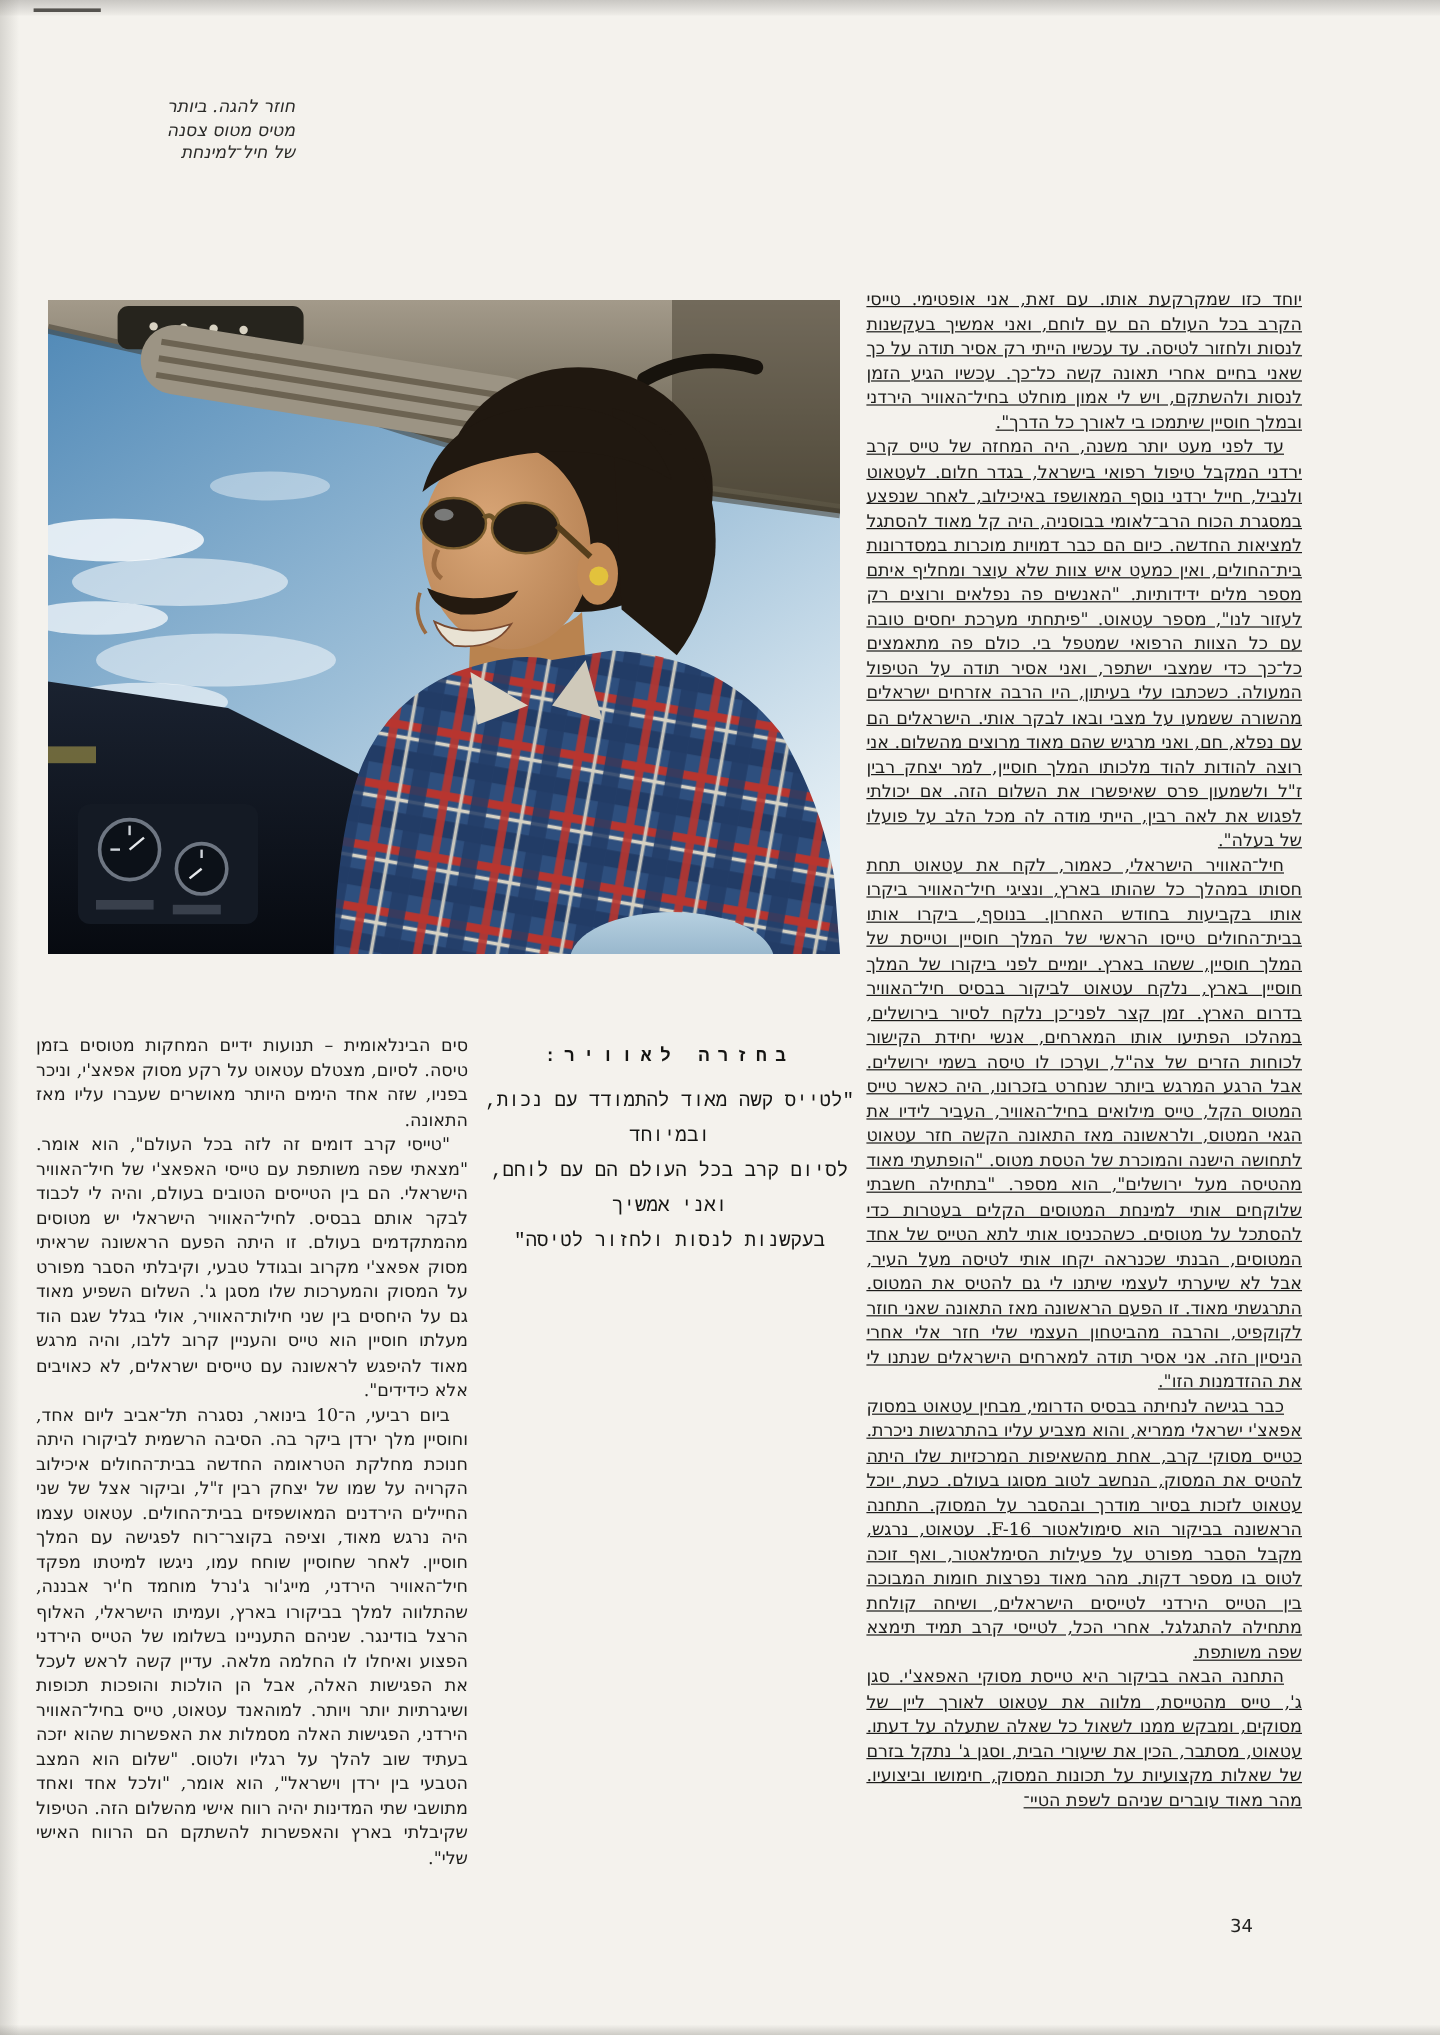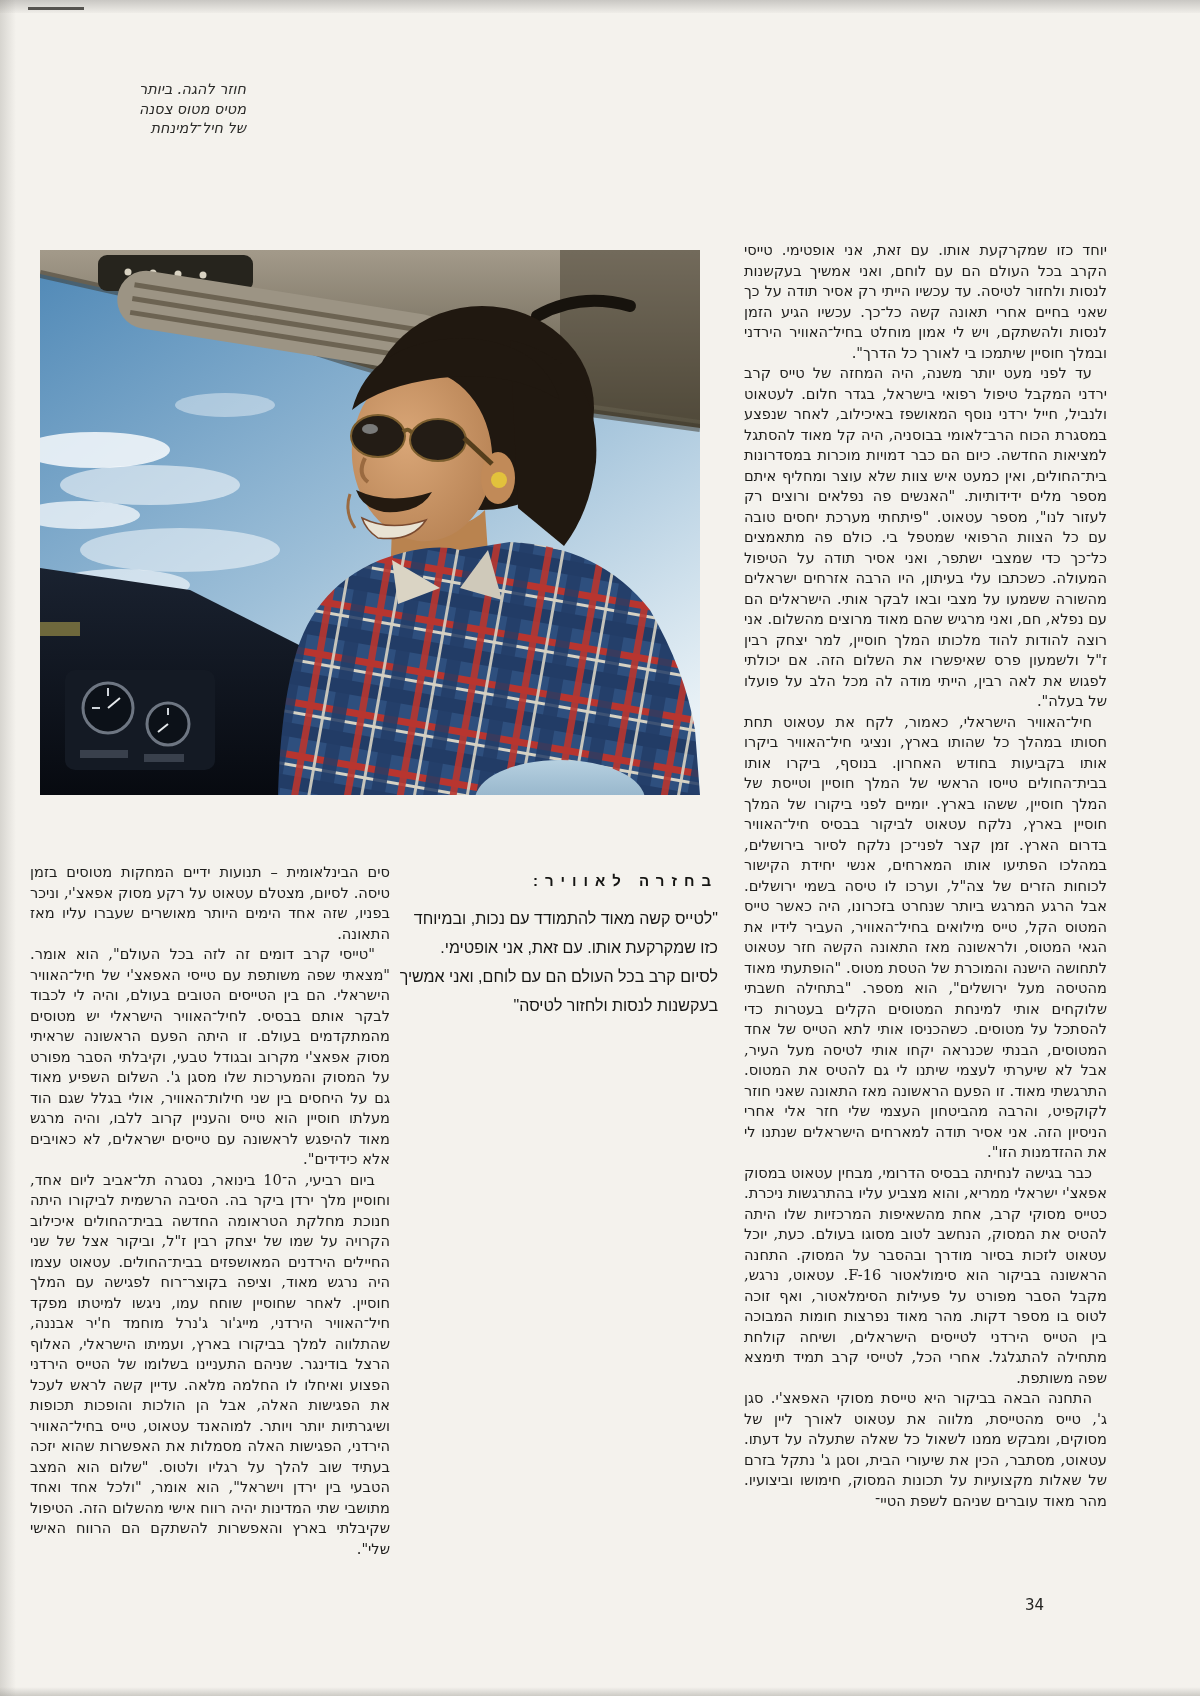--- a/index.html
+++ b/index.html
@@ -23,26 +23,26 @@
   
   .photo{position:absolute;left:40px;top:250px;width:660px;height:545px;overflow:hidden;
     background:#6f9cc2;}
   .photo svg{display:block;width:100%;height:100%;}
 
   
   .col{position:absolute;direction:rtl;text-align:justify;color:#1d1d1b;
     font-family:"DejaVu Serif","DejaVu Sans",serif;font-size:14.6px;line-height:20.5px;}
   .col p{margin:0;text-indent:15px;}
   .col p.first{text-indent:0;}
-  .right-col{left:744px;top:240px;width:363px;}
+  .right-col{left:722px;top:240px;width:363px;text-decoration:underline;}
   .left-col{left:30px;top:862px;width:360px;}
 
   
-  .pullquote{position:absolute;left:398px;top:872px;width:320px;direction:rtl;
-    font-family:Liberation Sans, sans-serif;color:#151513;}
+  .pullquote{position:absolute;left:398px;top:872px;width:320px;direction:rtl;text-align:center;
+    font-family:Liberation Mono, monospace;color:#151513;}
   .pq-heading{font-weight:bold;font-size:15px;letter-spacing:7px;margin-bottom:15px;}
   .pq-line{font-size:16px;line-height:29px;}
 
   .page-number{position:absolute;left:1025px;top:1596px;
     font-family:"DejaVu Sans",sans-serif;font-size:15px;color:#232321;}
 </style>
 </head>
 <body>
 
 <div class="page">
@@ -170,21 +170,20 @@
     <p class="first">יוחד כזו שמקרקעת אותו. עם זאת, אני אופטימי. טייסי הקרב בכל העולם הם עם לוחם, ואני אמשיך בעקשנות לנסות ולחזור לטיסה. עד עכשיו הייתי רק אסיר תודה על כך שאני בחיים אחרי תאונה קשה כל־כך. עכשיו הגיע הזמן לנסות ולהשתקם, ויש לי אמון מוחלט בחיל־האוויר הירדני ובמלך חוסיין שיתמכו בי לאורך כל הדרך".</p>
     <p>עד לפני מעט יותר משנה, היה המחזה של טייס קרב ירדני המקבל טיפול רפואי בישראל, בגדר חלום. לעטאוט ולנביל, חייל ירדני נוסף המאושפז באיכילוב, לאחר שנפצע במסגרת הכוח הרב־לאומי בבוסניה, היה קל מאוד להסתגל למציאות החדשה. כיום הם כבר דמויות מוכרות במסדרונות בית־החולים, ואין כמעט איש צוות שלא עוצר ומחליף איתם מספר מלים ידידותיות. "האנשים פה נפלאים ורוצים רק לעזור לנו", מספר עטאוט. "פיתחתי מערכת יחסים טובה עם כל הצוות הרפואי שמטפל בי. כולם פה מתאמצים כל־כך כדי שמצבי ישתפר, ואני אסיר תודה על הטיפול המעולה. כשכתבו עלי בעיתון, היו הרבה אזרחים ישראלים מהשורה ששמעו על מצבי ובאו לבקר אותי. הישראלים הם עם נפלא, חם, ואני מרגיש שהם מאוד מרוצים מהשלום. אני רוצה להודות להוד מלכותו המלך חוסיין, למר יצחק רבין ז"ל ולשמעון פרס שאיפשרו את השלום הזה. אם יכולתי לפגוש את לאה רבין, הייתי מודה לה מכל הלב על פועלו של בעלה".</p>
     <p>חיל־האוויר הישראלי, כאמור, לקח את עטאוט תחת חסותו במהלך כל שהותו בארץ, ונציגי חיל־האוויר ביקרו אותו בקביעות בחודש האחרון. בנוסף, ביקרו אותו בבית־החולים טייסו הראשי של המלך חוסיין וטייסת של המלך חוסיין, ששהו בארץ. יומיים לפני ביקורו של המלך חוסיין בארץ, נלקח עטאוט לביקור בבסיס חיל־האוויר בדרום הארץ. זמן קצר לפני־כן נלקח לסיור בירושלים, במהלכו הפתיעו אותו המארחים, אנשי יחידת הקישור לכוחות הזרים של צה"ל, וערכו לו טיסה בשמי ירושלים. אבל הרגע המרגש ביותר שנחרט בזכרונו, היה כאשר טייס המטוס הקל, טייס מילואים בחיל־האוויר, העביר לידיו את הגאי המטוס, ולראשונה מאז התאונה הקשה חזר עטאוט לתחושה הישנה והמוכרת של הטסת מטוס. "הופתעתי מאוד מהטיסה מעל ירושלים", הוא מספר. "בתחילה חשבתי שלוקחים אותי למינחת המטוסים הקלים בעטרות כדי להסתכל על מטוסים. כשהכניסו אותי לתא הטייס של אחד המטוסים, הבנתי שכנראה יקחו אותי לטיסה מעל העיר, אבל לא שיערתי לעצמי שיתנו לי גם להטיס את המטוס. התרגשתי מאוד. זו הפעם הראשונה מאז התאונה שאני חוזר לקוקפיט, והרבה מהביטחון העצמי שלי חזר אלי אחרי הניסיון הזה. אני אסיר תודה למארחים הישראלים שנתנו לי את ההזדמנות הזו".</p>
     <p>כבר בגישה לנחיתה בבסיס הדרומי, מבחין עטאוט במסוק אפאצ'י ישראלי ממריא, והוא מצביע עליו בהתרגשות ניכרת. כטייס מסוקי קרב, אחת מהשאיפות המרכזיות שלו היתה להטיס את המסוק, הנחשב לטוב מסוגו בעולם. כעת, יוכל עטאוט לזכות בסיור מודרך ובהסבר על המסוק. התחנה הראשונה בביקור הוא סימולאטור F-16. עטאוט, נרגש, מקבל הסבר מפורט על פעילות הסימלאטור, ואף זוכה לטוס בו מספר דקות. מהר מאוד נפרצות חומות המבוכה בין הטייס הירדני לטייסים הישראלים, ושיחה קולחת מתחילה להתגלגל. אחרי הכל, לטייסי קרב תמיד תימצא שפה משותפת.</p>
     <p>התחנה הבאה בביקור היא טייסת מסוקי האפאצ'י. סגן ג', טייס מהטייסת, מלווה את עטאוט לאורך ליין של מסוקים, ומבקש ממנו לשאול כל שאלה שתעלה על דעתו. עטאוט, מסתבר, הכין את שיעורי הבית, וסגן ג' נתקל בזרם של שאלות מקצועיות על תכונות המסוק, חימושו וביצועיו. מהר מאוד עוברים שניהם לשפת הטיי־</p>
   </div>
 
   <div class="pullquote">
     <div class="pq-heading">בחזרה לאוויר:</div>
     <div class="pq-line">"לטייס קשה מאוד להתמודד עם נכות, ובמיוחד</div>
-    <div class="pq-line">כזו שמקרקעת אותו. עם זאת, אני אופטימי.</div>
     <div class="pq-line">לסיום קרב בכל העולם הם עם לוחם, ואני אמשיך</div>
     <div class="pq-line">בעקשנות לנסות ולחזור לטיסה"</div>
   </div>
 
   <div class="col left-col">
     <p class="first">סים הבינלאומית – תנועות ידיים המחקות מטוסים בזמן טיסה. לסיום, מצטלם עטאוט על רקע מסוק אפאצ'י, וניכר בפניו, שזה אחד הימים היותר מאושרים שעברו עליו מאז התאונה.</p>
     <p>"טייסי קרב דומים זה לזה בכל העולם", הוא אומר. "מצאתי שפה משותפת עם טייסי האפאצ'י של חיל־האוויר הישראלי. הם בין הטייסים הטובים בעולם, והיה לי לכבוד לבקר אותם בבסיס. לחיל־האוויר הישראלי יש מטוסים מהמתקדמים בעולם. זו היתה הפעם הראשונה שראיתי מסוק אפאצ'י מקרוב ובגודל טבעי, וקיבלתי הסבר מפורט על המסוק והמערכות שלו מסגן ג'. השלום השפיע מאוד גם על היחסים בין שני חילות־האוויר, אולי בגלל שגם הוד מעלתו חוסיין הוא טייס והעניין קרוב ללבו, והיה מרגש מאוד להיפגש לראשונה עם טייסים ישראלים, לא כאויבים אלא כידידים".</p>
     <p>ביום רביעי, ה־10 בינואר, נסגרה תל־אביב ליום אחד, וחוסיין מלך ירדן ביקר בה. הסיבה הרשמית לביקורו היתה חנוכת מחלקת הטראומה החדשה בבית־החולים איכילוב הקרויה על שמו של יצחק רבין ז"ל, וביקור אצל של שני החיילים הירדנים המאושפזים בבית־החולים. עטאוט עצמו היה נרגש מאוד, וציפה בקוצר־רוח לפגישה עם המלך חוסיין. לאחר שחוסיין שוחח עמו, ניגשו למיטתו מפקד חיל־האוויר הירדני, מייג'ור ג'נרל מוחמד ח'יר אבננה, שהתלווה למלך בביקורו בארץ, ועמיתו הישראלי, האלוף הרצל בודינגר. שניהם התעניינו בשלומו של הטייס הירדני הפצוע ואיחלו לו החלמה מלאה. עדיין קשה לראש לעכל את הפגישות האלה, אבל הן הולכות והופכות תכופות ושיגרתיות יותר ויותר. למוהאנד עטאוט, טייס בחיל־האוויר הירדני, הפגישות האלה מסמלות את האפשרות שהוא יזכה בעתיד שוב להלך על רגליו ולטוס. "שלום הוא המצב הטבעי בין ירדן וישראל", הוא אומר, "ולכל אחד ואחד מתושבי שתי המדינות יהיה רווח אישי מהשלום הזה. הטיפול שקיבלתי בארץ והאפשרות להשתקם הם הרווח האישי שלי".</p>
   </div>
 

